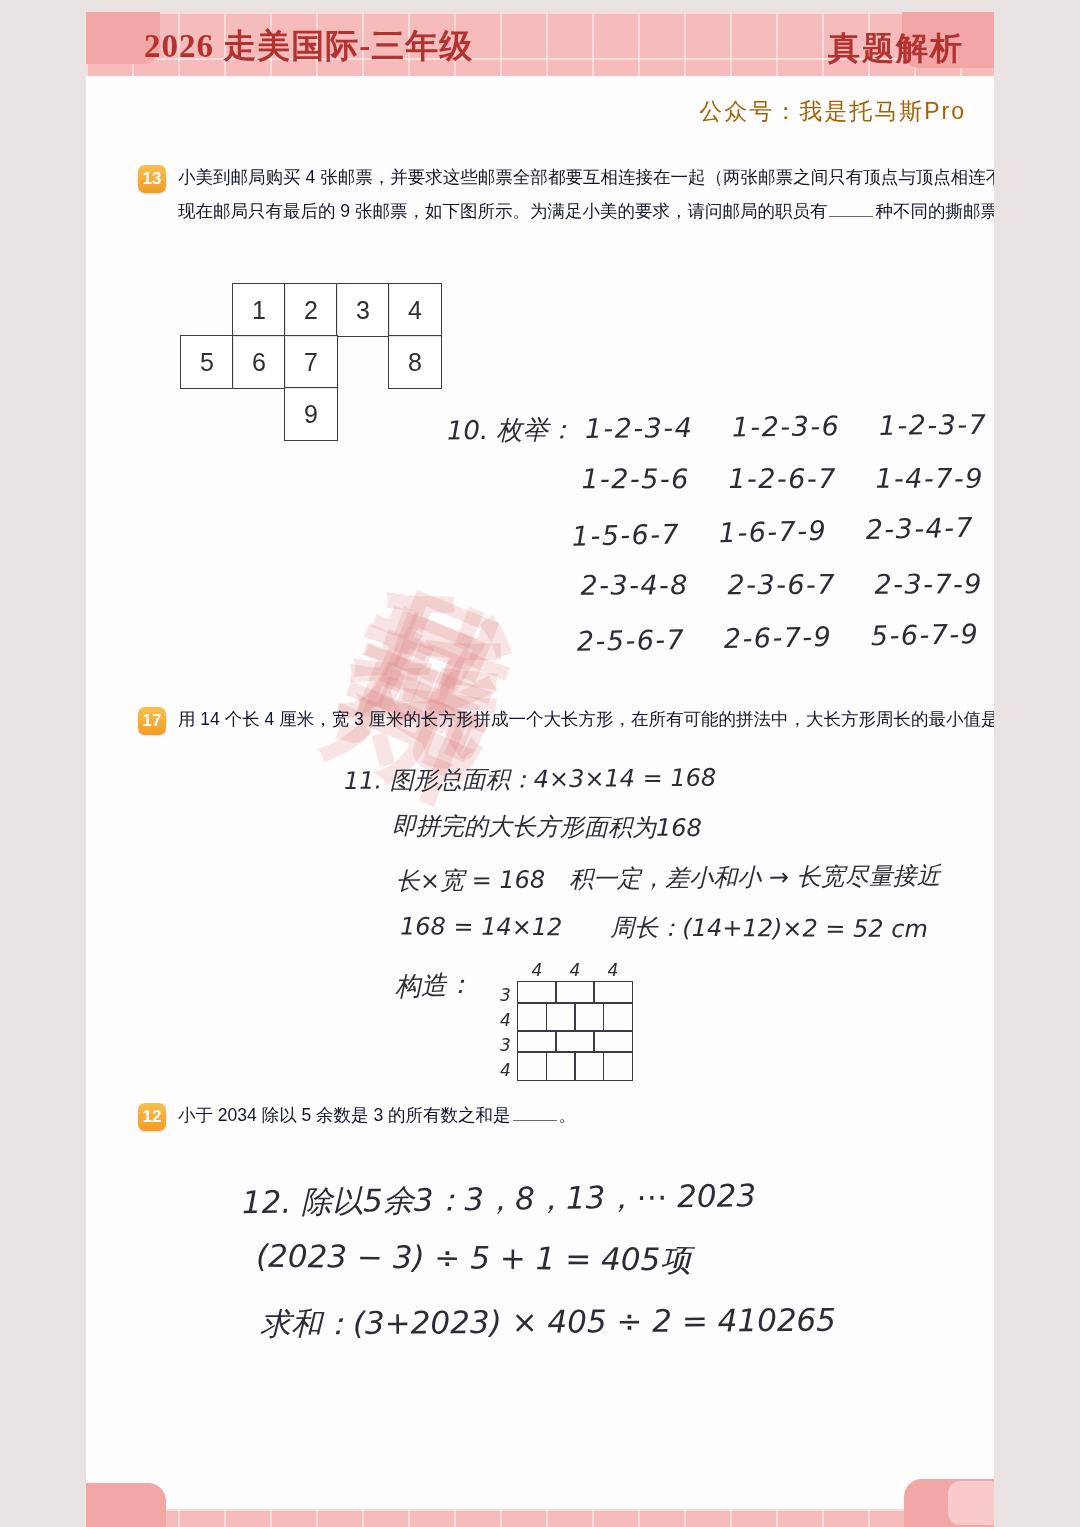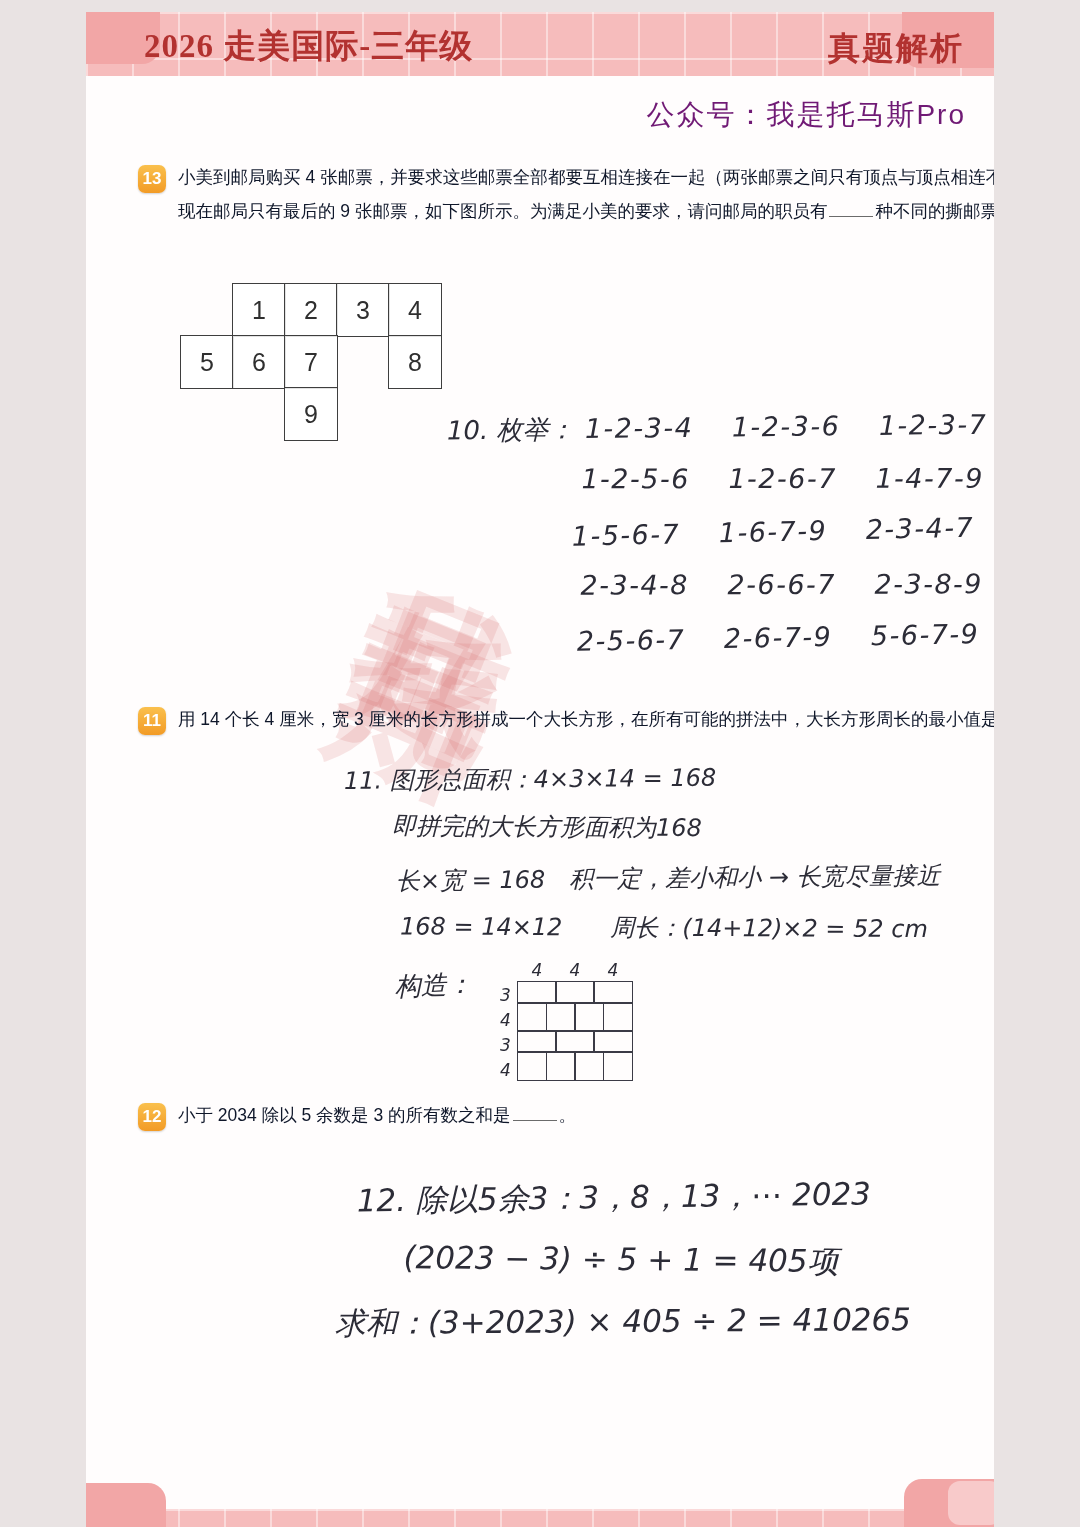--- a/index.html
+++ b/index.html
@@ -32,21 +32,21 @@
     font-family:"Liberation Serif", serif; font-weight:bold;
     font-size:33px; color:#b23230; letter-spacing:1px;
   }
   .edition-badge {
     position:absolute; right:30px; top:15px; z-index:3;
     font-family:"Liberation Serif", serif; font-weight:bold;
     font-size:32px; color:#b23230; letter-spacing:2px;
   }
   .account-watermark {
     position:absolute; right:28px; top:84px; z-index:2;
-    font-size:28px; color:#701a75; letter-spacing:2px;
+    font-size:23px; color:#a16207; letter-spacing:2px;
   }
   .diagonal-watermark {
     position:absolute; left:310px; top:470px; z-index:1;
     writing-mode:vertical-rl; transform:rotate(22deg);
     font-size:150px; font-weight:bold; letter-spacing:14px;
     color:rgba(210,100,100,0.16); white-space:nowrap; pointer-events:none;
   }
 
   
   .problem { position:absolute; left:52px; width:988px; z-index:2; }
@@ -107,21 +107,21 @@
   .top-dims { position:absolute; top:0; left:18px; width:114px; display:flex;
     justify-content:space-around; font-size:17px; }
   .side-dims { position:absolute; left:0; top:22px; height:100px; display:flex;
     flex-direction:column; justify-content:space-around; font-size:17px; }
   .bricks { width:114px; }
   .brick-row { display:flex; }
   .brick-row.h3 { height:21px; }
   .brick-row.h4 { height:28px; }
   .brick-cell { flex:1; border:1.5px solid #3b3b46; margin:-0.75px; background:transparent; }
 
-  .hw12 { left:148px; top:1165px; width:760px; font-size:31px;text-align:center; }
+  .hw12 { left:156px; top:1165px; width:760px; font-size:31px; }
   .hw12 .hline { height:62px; }
   .hw12 .hline:nth-child(1) { transform:rotate(-0.8deg); }
   .hw12 .hline:nth-child(2) { margin-left:14px; transform:rotate(0.5deg); }
   .hw12 .hline:nth-child(3) { margin-left:18px; transform:rotate(-0.4deg); }
 </style>
 </head>
 <body>
 
 <div class="page">
 
@@ -166,34 +166,34 @@
     </div>
     <div class="enum-row">
       <span class="enum-pad"></span>
       <span class="enum-item">1-5-6-7</span>
       <span class="enum-item">1-6-7-9</span>
       <span class="enum-item">2-3-4-7</span>
     </div>
     <div class="enum-row">
       <span class="enum-pad"></span>
       <span class="enum-item">2-3-4-8</span>
-      <span class="enum-item">2-6-6-7</span>
-      <span class="enum-item">2-3-8-9</span>
+      <span class="enum-item">2-3-6-7</span>
+      <span class="enum-item">2-3-7-9</span>
     </div>
     <div class="enum-row">
       <span class="enum-pad"></span>
       <span class="enum-item">2-5-6-7</span>
       <span class="enum-item">2-6-7-9</span>
       <span class="enum-item">5-6-7-9</span>
     </div>
   </div>
   <div class="count-note">15种</div>
 
   <section class="problem" style="top:690px">
-    <span class="pbadge">11</span>
+    <span class="pbadge">17</span>
     <p class="ptext"><span>用 14 个长 4 厘米，宽 3 厘米的长方形拼成一个大长方形，在所有可能的拼法中，大长方形周长的最小值是</span><span class="blank"></span><span>厘米。</span></p>
   </section>
 
   <div class="hw hw11">
     <div class="hline">11. 图形总面积：4×3×14 = 168</div>
     <div class="hline">即拼完的大长方形面积为168</div>
     <div class="hline">长×宽 = 168　积一定，差小和小 → 长宽尽量接近</div>
     <div class="hline">168 = 14×12　　周长：(14+12)×2 = 52 cm</div>
   </div>
 

